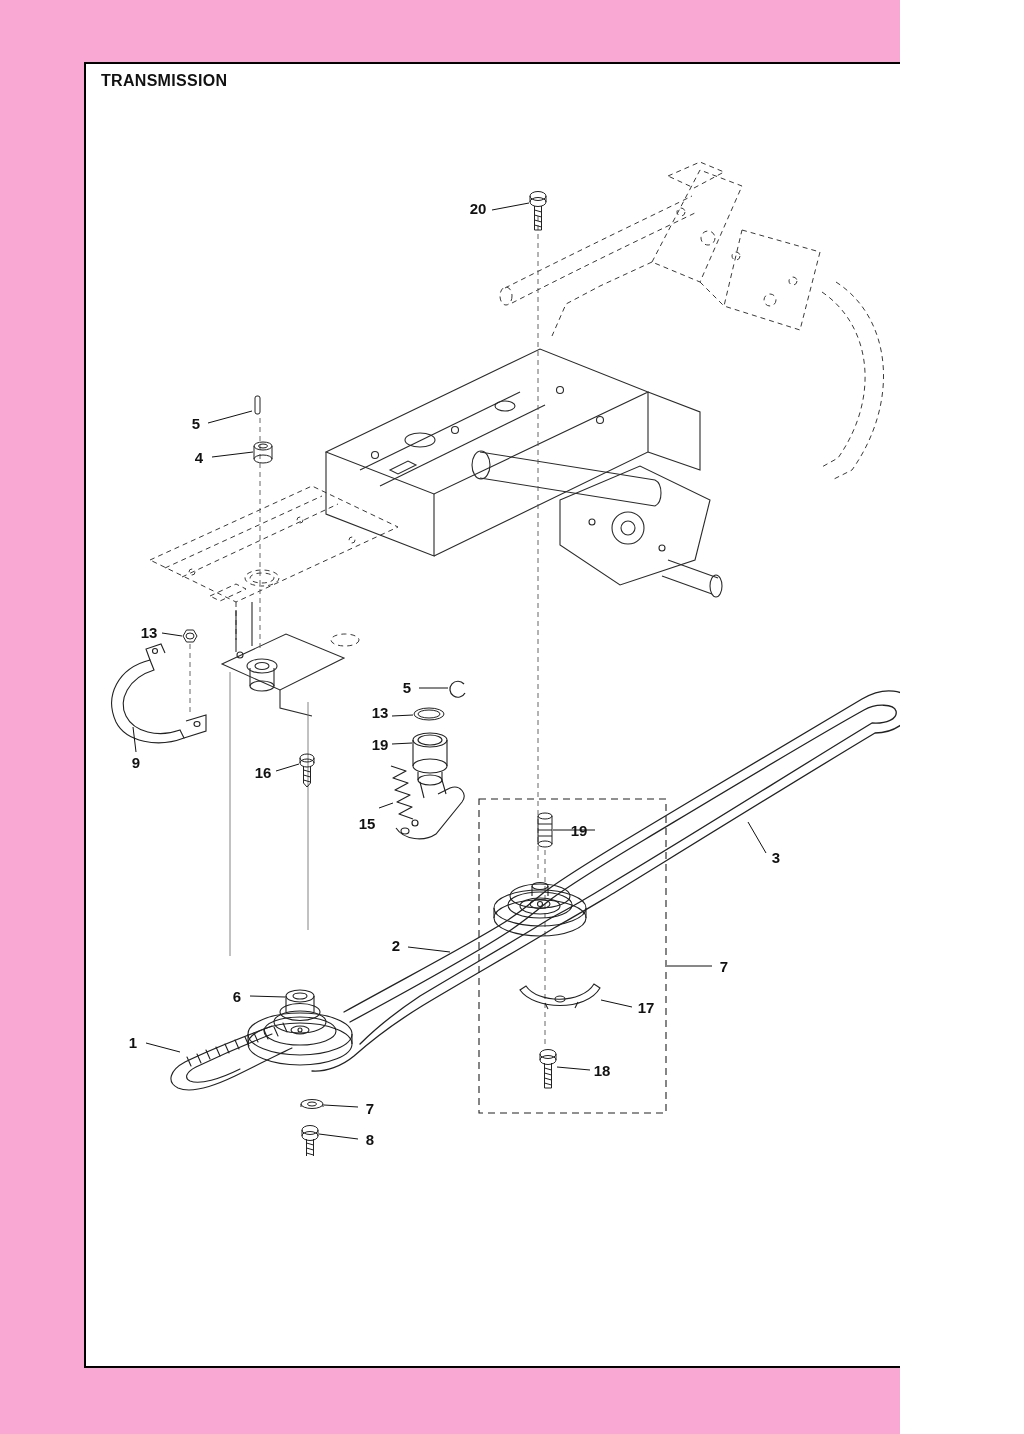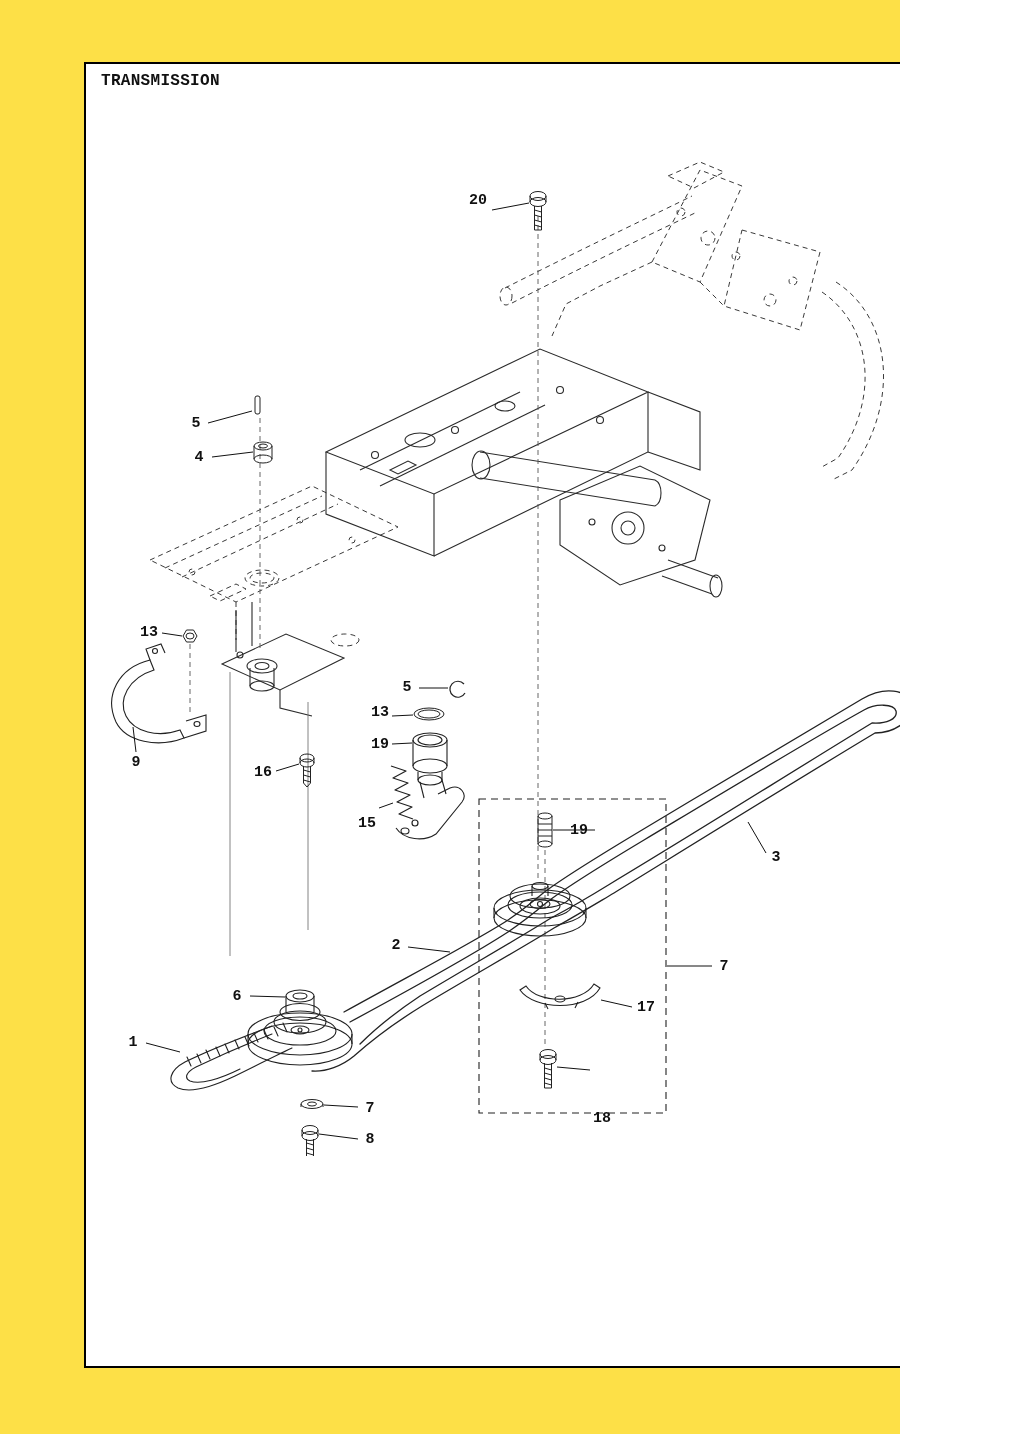--- a/index.html
+++ b/index.html
@@ -1,18 +1,18 @@
 <!DOCTYPE html>
 <html><head>
 <meta charset="utf-8">
 <style>
   html,body{margin:0;padding:0;background:#fff;}
   .page{
-    position:relative;width:900px;height:1434px;background:#fde047;
-    font-family:Liberation Mono, monospace;color:#000;overflow:hidden;
+    position:relative;width:900px;height:1434px;background:#f9a8d4;
+    font-family:Liberation Sans, sans-serif;color:#000;overflow:hidden;
   }
   .border-frame{
     position:absolute;left:84px;top:62px;width:900px;height:1306px;
     border:2px solid #000;box-sizing:border-box;background:#fff;
   }
   .page-title{
     position:absolute;left:101px;top:72px;
     font-size:16px;font-weight:700;letter-spacing:.3px;color:#111;
   }
   .figure-svg{position:absolute;left:0;top:0;}
@@ -308,17 +308,17 @@
   <span class="callout" style="left:370px;top:1139px">8</span>
   <span class="callout" style="left:136px;top:762px">9</span>
   <span class="callout" style="left:263px;top:772px">16</span>
   <span class="callout" style="left:149px;top:632px">13</span>
   <span class="callout" style="left:380px;top:744px">19</span>
   <span class="callout" style="left:380px;top:712px">13</span>
   <span class="callout" style="left:407px;top:687px">5</span>
   <span class="callout" style="left:367px;top:823px">15</span>
   <span class="callout" style="left:724px;top:966px">7</span>
   <span class="callout" style="left:646px;top:1007px">17</span>
-  <span class="callout" style="left:602px;top:1118px">18</span>
+  <span class="callout" style="left:602px;top:1070px">18</span>
   <span class="callout" style="left:579px;top:830px">19</span>
-  <span class="callout" style="left:478px;top:200px">20</span>
+  <span class="callout" style="left:478px;top:208px">20</span>
 
 </div>
 
 </body></html>

